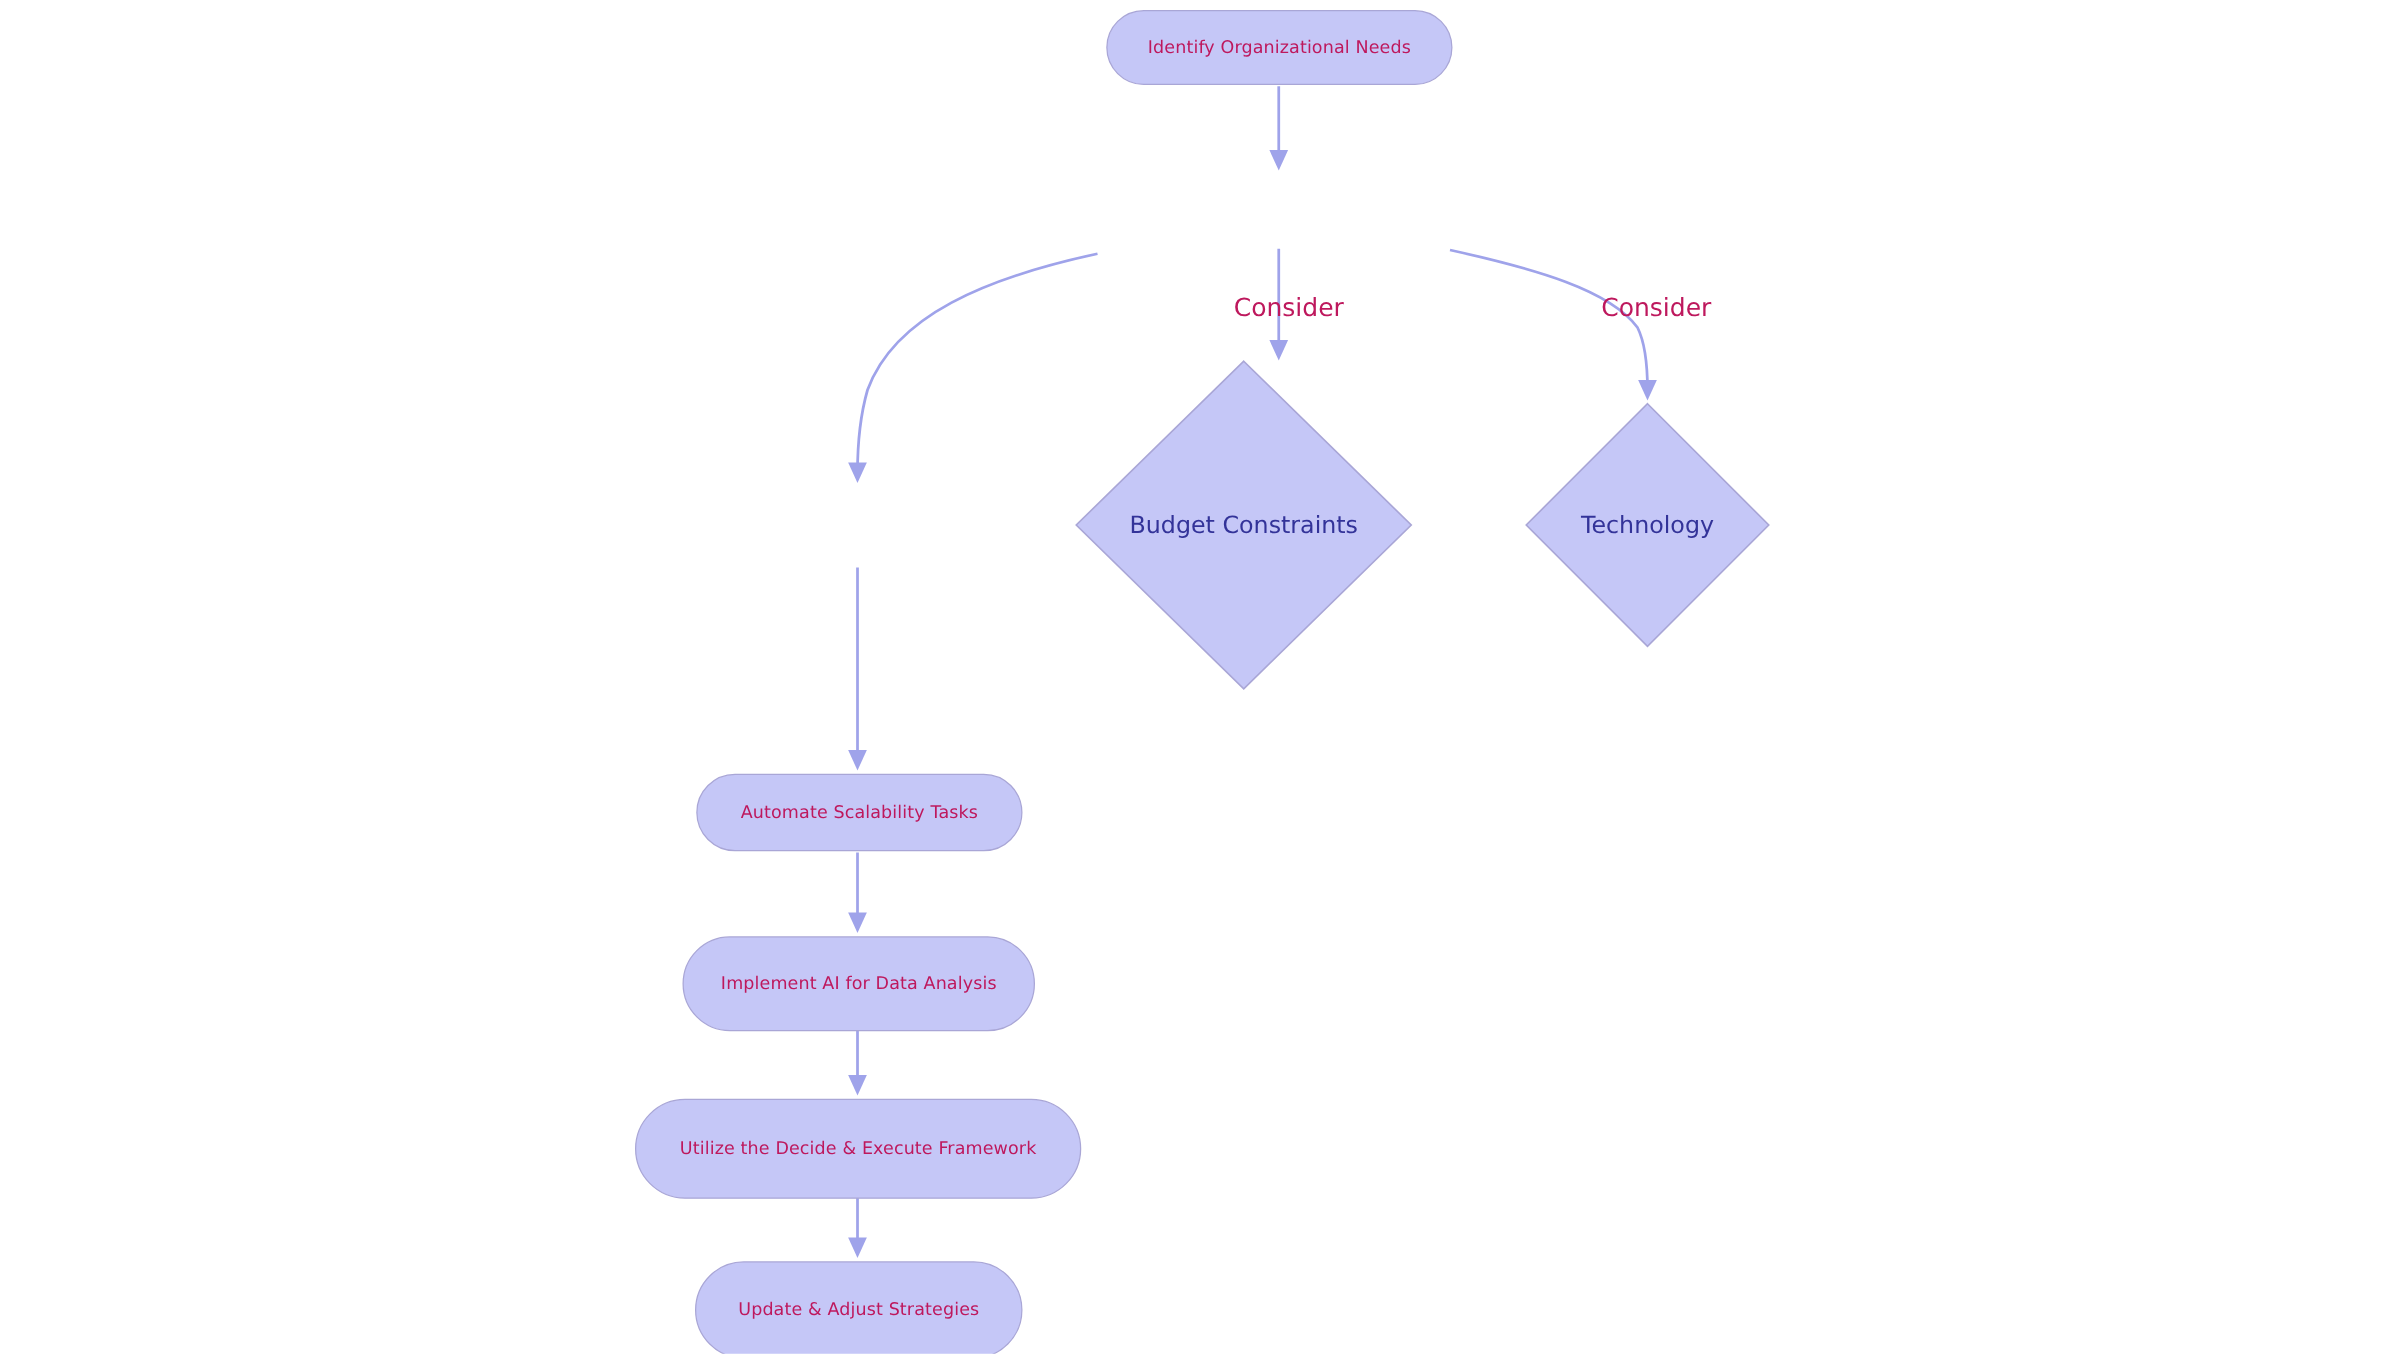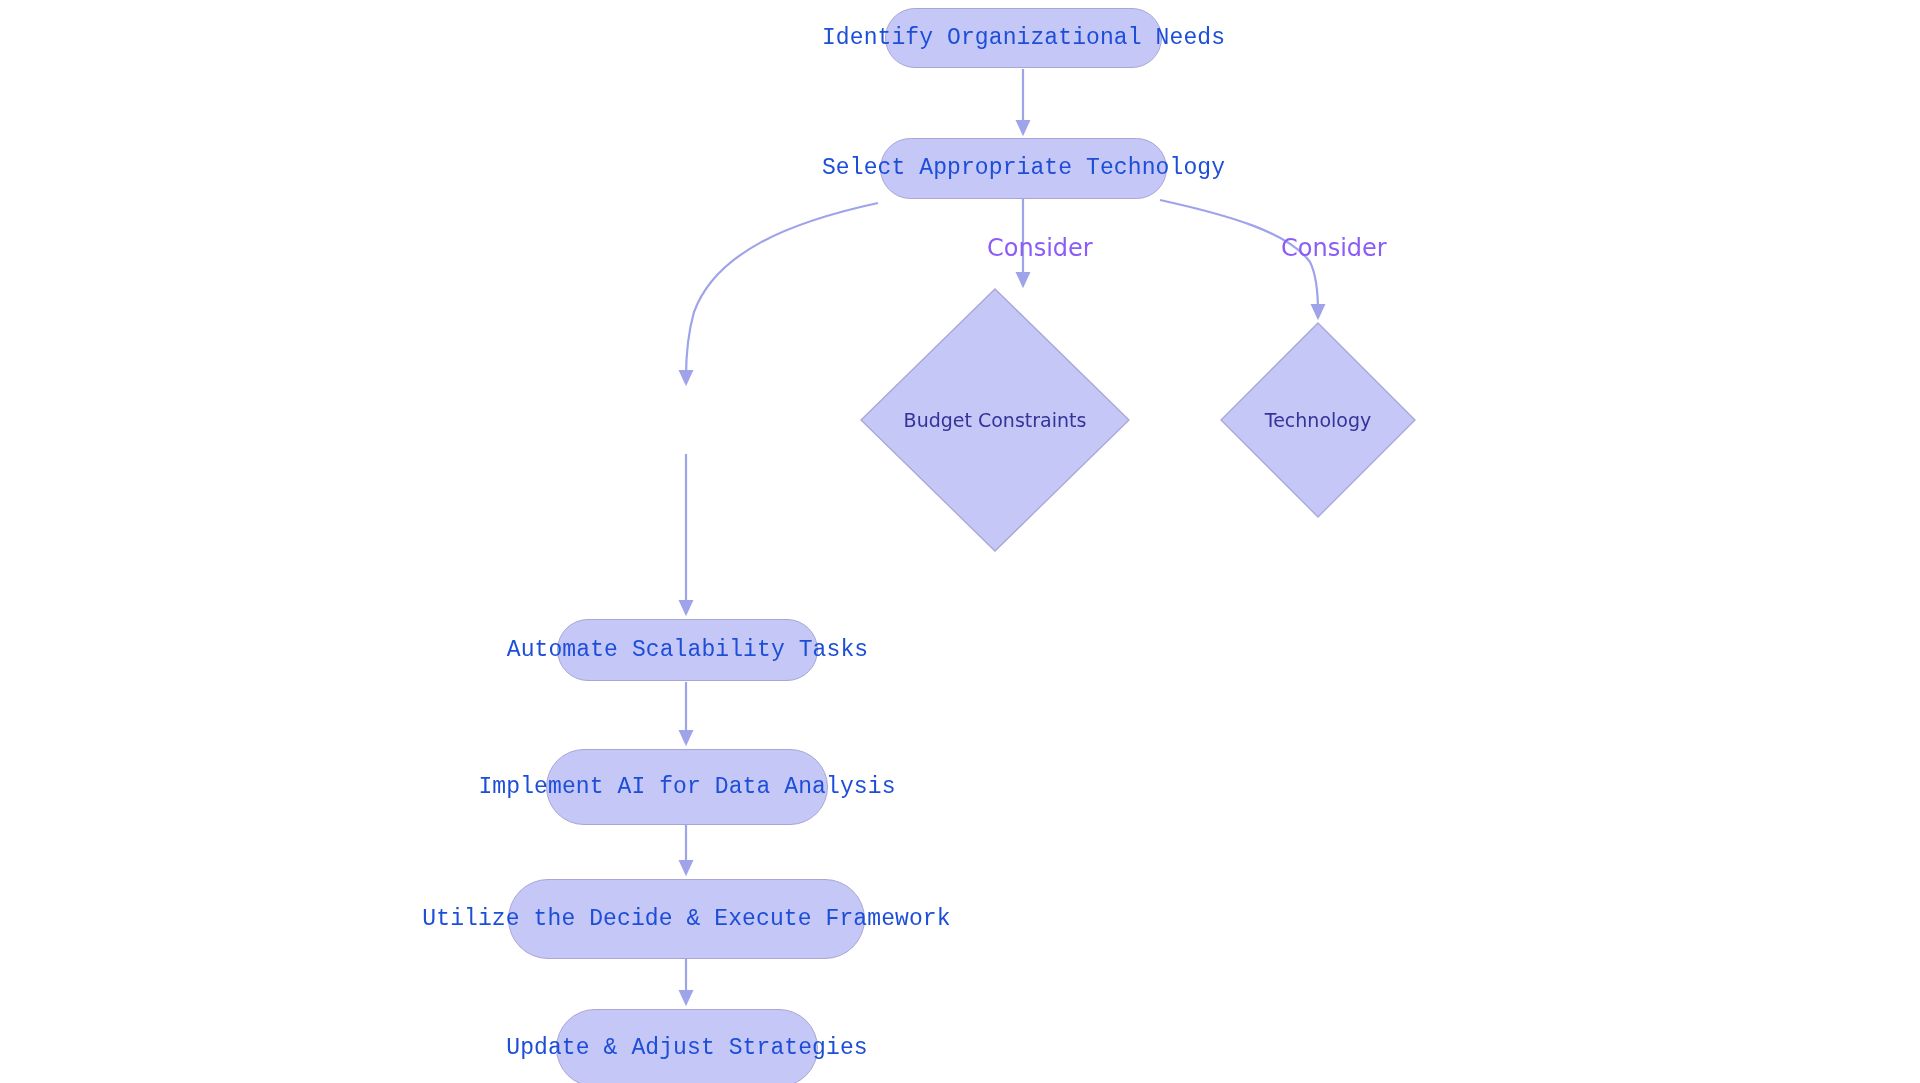--- a/index.html
+++ b/index.html
@@ -35,26 +35,25 @@
     justify-content: center;
     box-sizing: border-box;
     text-align: center;
   }
   .node.pill {
     background: #c5c7f7;
     border: 1.3px solid #a9a6d6;
     border-radius: 999px;
   }
   .node-label {
-    color: #1d4ed8;
-    font-size: 23px;
+    color: #be185d;
+    font-size: 14px;
     letter-spacing: 0.1px;
     line-height: 1.15;
     white-space: nowrap;
-    font-family: Liberation Mono, monospace;
   }
   .diamond-wrap {
     position: absolute;
   }
   .diamond-wrap svg {
     display: block;
     overflow: visible;
   }
   .diamond-label {
     position: absolute;
@@ -65,22 +64,22 @@
     display: flex;
     align-items: center;
     justify-content: center;
     color: #333399;
     font-size: 19px;
     white-space: nowrap;
     pointer-events: none;
   }
   .edge-label {
     position: absolute;
-    color: #8b5cf6;
-    font-size: 24px;
+    color: #be185d;
+    font-size: 20px;
     white-space: nowrap;
     background: transparent;
   }
 </style>
 </head>
 <body>
 
 <div id="flow-canvas">
 
   <svg id="edge-layer" width="1920" height="1083" viewBox="0 0 1920 1083">
@@ -120,23 +119,20 @@
 
     <g>
       <path d="M 686 944 L 686 998" fill="none" stroke="#9fa3ea" stroke-width="2.2" marker-end="url(#arrowhead)"></path>
     </g>
   </svg>
 
   <div class="node pill" style="left:885px; top:8px; width:277px; height:60px;">
     <span class="node-label">Identify Organizational Needs</span>
   </div>
 
-  <div class="node pill" style="left:880px; top:138px; width:287px; height:61px;">
-    <span class="node-label">Select Appropriate Technology</span>
-  </div>
 
   <div class="diamond-wrap" style="left:860px; top:288px; width:270px; height:264px;">
     <svg width="270" height="264" viewBox="0 0 270 264">
       <polygon points="135,1 269,132 135,263 1,132" fill="#c5c7f7" stroke="#a9a6d6" stroke-width="1.3"></polygon>
     </svg>
     <div class="diamond-label">Budget Constraints</div>
   </div>
 
   <div class="diamond-wrap" style="left:1220px; top:322px; width:196px; height:196px;">
     <svg width="196" height="196" viewBox="0 0 196 196">

